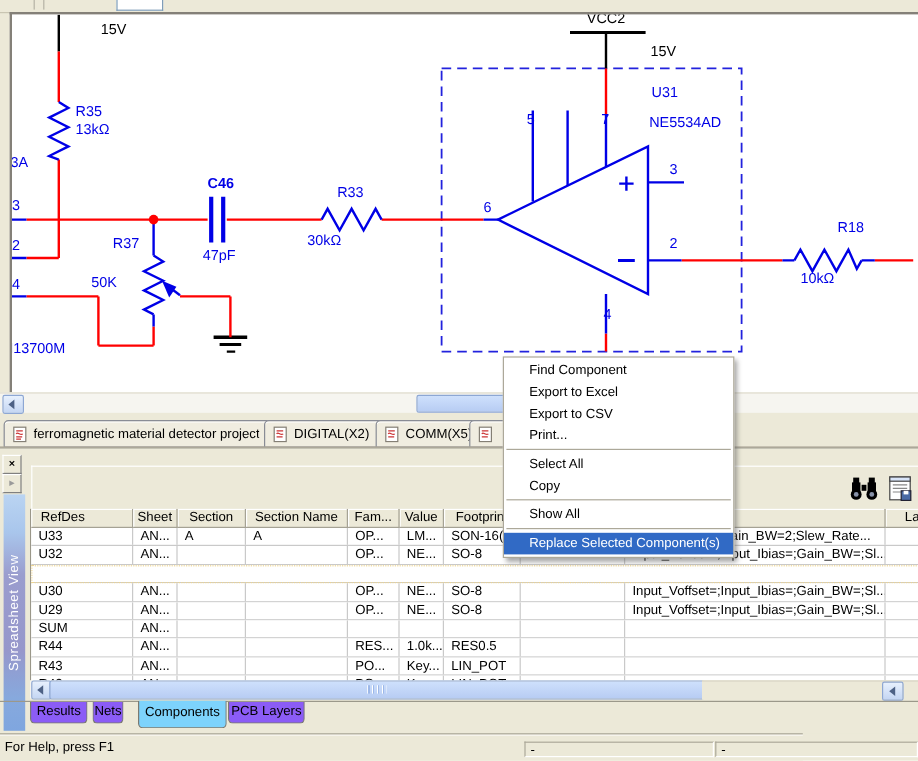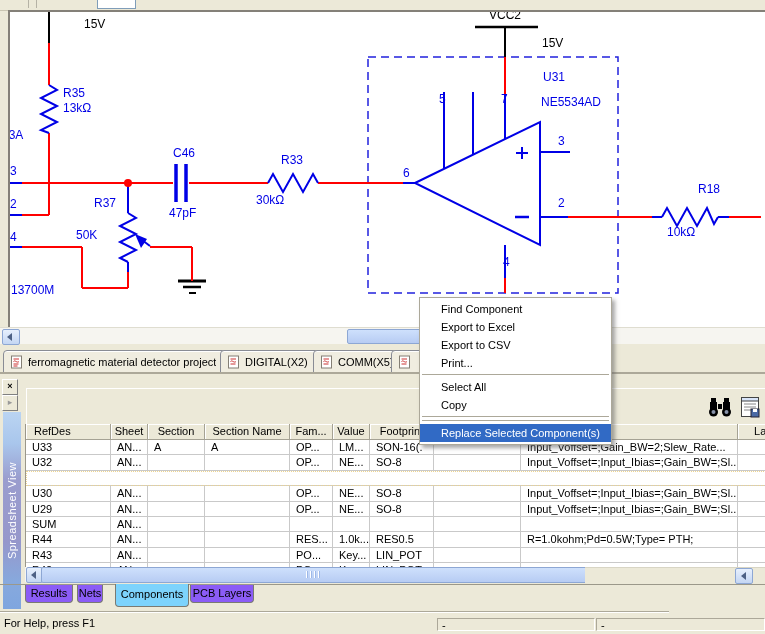--- a/index.html
+++ b/index.html
@@ -162,21 +162,21 @@
     <span class="slabel blk" style="left: 74px; top: 5px;">15V</span>
         <span class="slabel" style="left: 53px; top: 74px;">R35</span>
         <span class="slabel" style="left: 53px; top: 89px;">13kΩ</span>
         <span class="slabel" style="left: -8px; top: 116px;">33A</span>
         <span class="slabel" style="left: 0px; top: 152px;">3</span>
         <span class="slabel" style="left: 0px; top: 185px;">2</span>
         <span class="slabel" style="left: 0px; top: 218px;">4</span>
         <span class="slabel" style="left: 84px; top: 184px;">R37</span>
         <span class="slabel" style="left: 66px; top: 216px;">50K</span>
         <span class="slabel" style="left: -9px; top: 271px;">M13700M</span>
-        <span class="slabel" style="left: 163px; top: 134px;">C46</span>
+        <span class="slabel" style="left: 163px; top: 134px; font-weight: bold;">C46</span>
         <span class="slabel" style="left: 159px; top: 194px;">47pF</span>
         <span class="slabel" style="left: 271px; top: 141px;">R33</span>
         <span class="slabel" style="left: 246px; top: 181px;">30kΩ</span>
         <span class="slabel blk" style="left: 479px; top: -4px;">VCC2</span>
         <span class="slabel blk" style="left: 532px; top: 24px;">15V</span>
         <span class="slabel" style="left: 533px; top: 58px;">U31</span>
         <span class="slabel" style="left: 531px; top: 83px;">NE5534AD</span>
         <span class="slabel" style="left: 429px; top: 80px;">5</span>
         <span class="slabel" style="left: 491px; top: 80px;">7</span>
         <span class="slabel" style="left: 393px; top: 154px;">6</span>
@@ -349,21 +349,20 @@
           </div>
           <div class="trow">
             <div>R44</div>
             <div>AN...</div>
             <div></div>
             <div></div>
             <div>RES...</div>
             <div>1.0k...</div>
             <div>RES0.5</div>
             <div></div>
-            <div>R=1.0kohm;Pd=0.5W;Type= PTH;</div>
             <div></div>
           </div>
           <div class="trow">
             <div>R43</div>
             <div>AN...</div>
             <div></div>
             <div></div>
             <div>PO...</div>
             <div>Key...</div>
             <div>LIN_POT</div>
@@ -417,17 +416,18 @@
 
   <div id="context-menu">
     <div class="mi">Find Component</div>
     <div class="mi">Export to Excel</div>
     <div class="mi">Export to CSV</div>
     <div class="mi">Print...</div>
     <div class="msep"></div>
     <div class="mi">Select All</div>
     <div class="mi">Copy</div>
     <div class="msep"></div>
+    <div class="mi">Show All</div>
     <div class="msep"></div>
     <div class="mi hl">Replace Selected Component(s)</div>
   </div>
 
 </div>
 
 </body></html>

